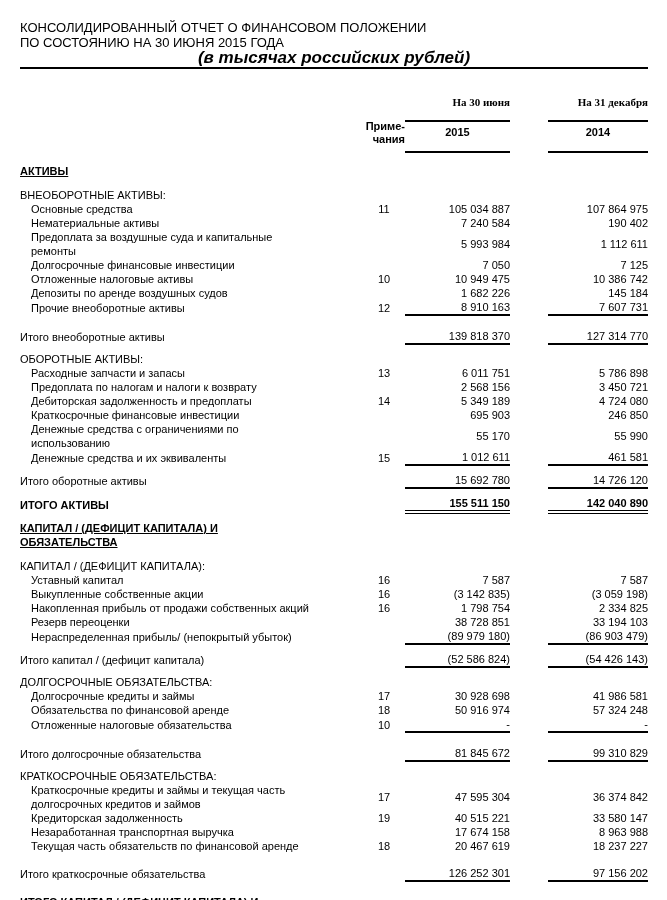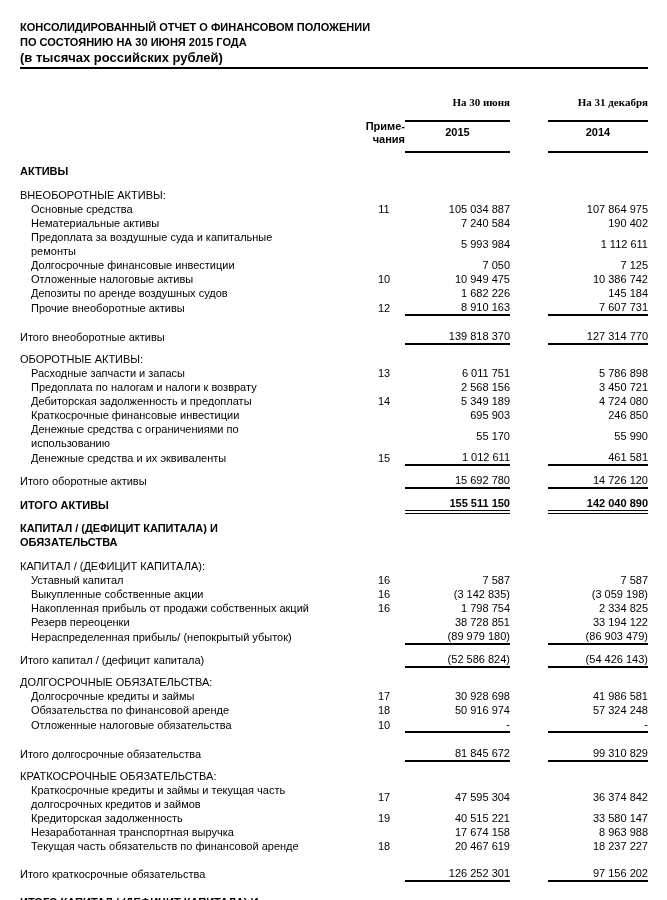--- a/index.html
+++ b/index.html
@@ -2,22 +2,22 @@
 <html><head>
 <meta charset="utf-8">
 <style>
   * { margin:0; padding:0; box-sizing:border-box; }
   html,body { width:667px; height:900px; background:#ffffff; color:#000000;
     font-family:"Liberation Sans", sans-serif; font-size:11px; overflow:hidden; }
   .page { width:667px; height:900px; padding:20px 19px 0 20px; }
 
   
   .titleblock { border-bottom:2px solid #000; padding-bottom:2px; }
-  .titleblock .t1, .titleblock .t2 { font-size:11px; font-weight:bold; line-height:15px; }
-  .titleblock .t3 { font-size:13px; font-weight:bold; line-height:15px; }
+  .titleblock .t1, .titleblock .t2 { font-size:13px; font-weight:normal; line-height:15px; }
+  .titleblock .t3 { font-size:17px; font-weight:bold; font-style:italic; line-height:15px;text-align:center; }
 
   
   .colhead { display:flex; margin-top:27px; font-weight:bold; }
   .ch-spacer { flex:1; }
   .ch-note { width:42px; text-align:right; line-height:13px; margin-top:24px; }
   .ch-col.v1w { width:105px; }
   .ch-col.v2w { width:100px; }
   .ch-gap { width:38px; }
   .ch-period { text-align:right; height:24px; line-height:13px;font-family:Liberation Serif, serif; }
   .ch-rule { height:2px; background:#000; }
@@ -25,21 +25,21 @@
 
   
   .rows { margin-top:11px; }
   .row { display:flex; align-items:center; min-height:14px; line-height:14px; }
   .row .lbl { flex:1; padding-right:4px; }
   .row.item .lbl { padding-left:11px; }
   .row .note { width:42px; text-align:center; }
   .row .val { width:105px; text-align:right; }
   .row .val.v2 { width:100px;text-align:right; }
   .row .cgap { width:38px; }
-  .row.header { font-weight:bold; }
+  .row.header { font-weight:bold;text-decoration:underline; }
   .row.grand { font-weight:bold; }
   .row.rule-bottom .val { border-bottom:2px solid #000; padding-bottom:0; }
   .row.rule-double .val { border-bottom:4px double #000; padding-bottom:0; }
   .sp-small  { margin-top:7px; }
   .sp-medium { margin-top:10px; }
   .sp-large  { margin-top:13px; }
 </style>
 </head>
 <body>
 
@@ -292,21 +292,21 @@
         <div class="cgap"></div>
         <div class="val v2">2 334 825</div>
       </div>
       <div class="row item">
         <div class="lbl">
           <div>Резерв переоценки</div>
         </div>
         <div class="note"></div>
         <div class="val v1">38 728 851</div>
         <div class="cgap"></div>
-        <div class="val v2">33 194 122</div>
+        <div class="val v2">33 194 103</div>
       </div>
       <div class="row item rule-bottom">
         <div class="lbl">
           <div>Нераспределенная прибыль/  (непокрытый убыток)</div>
         </div>
         <div class="note"></div>
         <div class="val v1">(89 979 180)</div>
         <div class="cgap"></div>
         <div class="val v2">(86 903 479)</div>
       </div>

